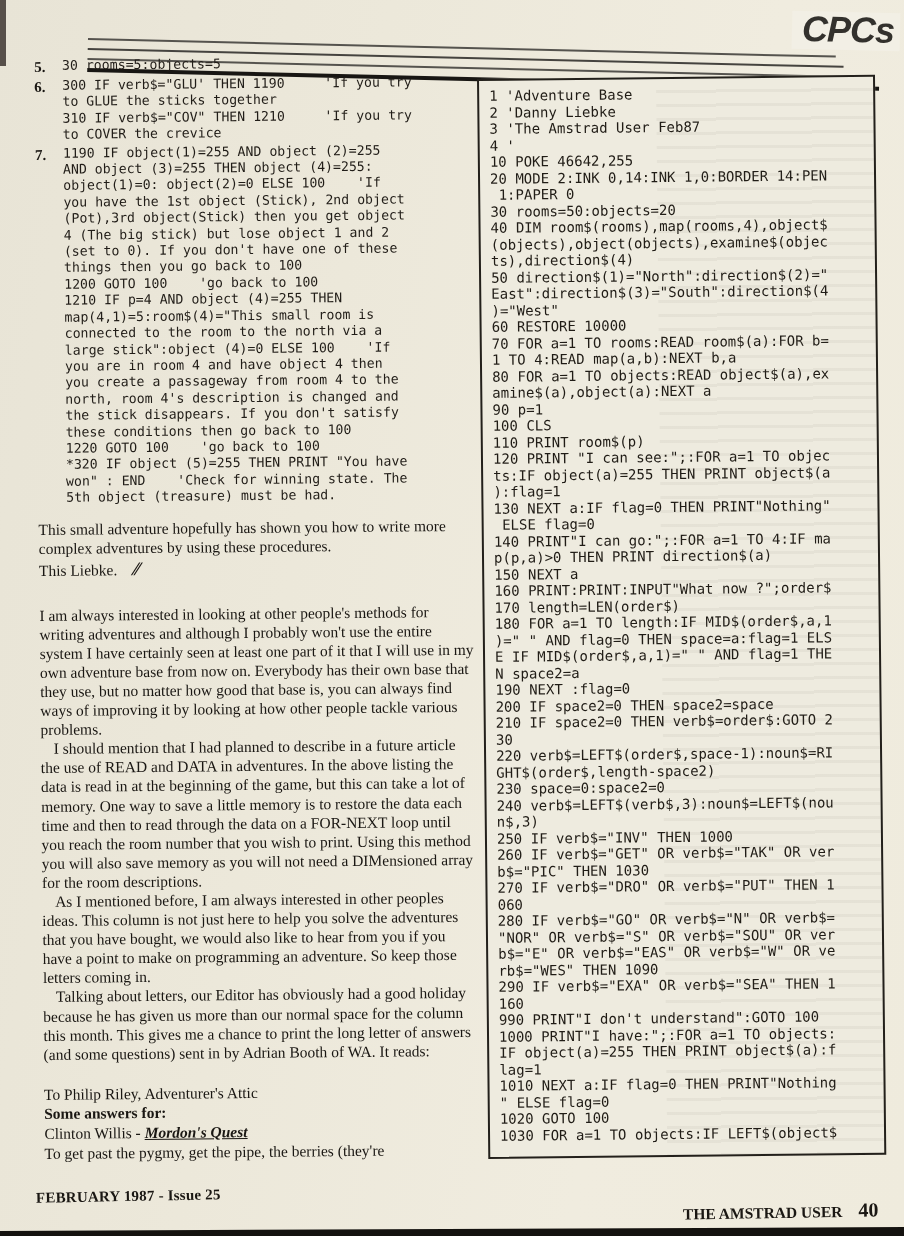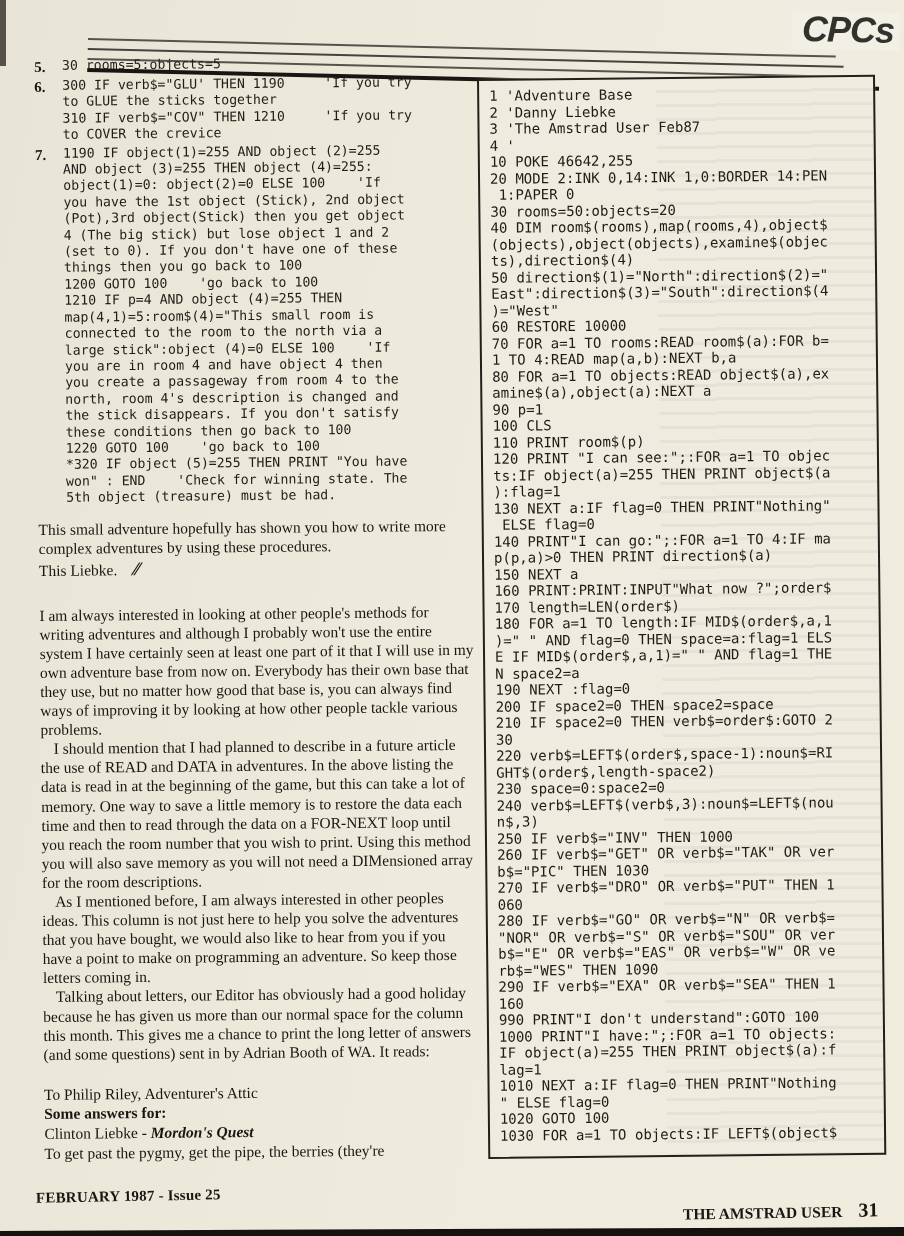--- a/index.html
+++ b/index.html
@@ -47,21 +47,21 @@
     display:inline-block;margin-left:16px;
     font-weight:900;font-style:italic;font-size:19px;letter-spacing:-3px;
     transform:skewX(-8deg);color:#14110d;
   }
   .paras p{margin:0;font-size:15.5px;line-height:19.1px;}
   .paras p.first{margin-top:25px;}
   .paras p.indent{text-indent:13px;}
   .letter{margin-top:21px;font-size:15.5px;line-height:19.6px;}
   .letter div{margin:0;}
   .bold{font-weight:bold;}
-  .game-title{font-weight:bold;font-style:italic;}
+  .game-title{font-weight:bold;font-style:italic;text-decoration:underline;}
 
   
   .listing-box{
     position:absolute;left:477px;top:79px;width:398px;height:1080px;
     box-sizing:border-box;border:2px solid #23201b;
     background:#eeebdf;
     transform:rotate(-0.6deg);transform-origin:left top;
     padding:7px 2px 0 10px;
   }
   .listing-box .ghost{
@@ -146,21 +146,21 @@
     <div class="paras">
       <p class="first">I am always interested in looking at other people's methods for writing adventures and although I probably won't use the entire system I have certainly seen at least one part of it that I will use in my own adventure base from now on. Everybody has their own base that they use, but no matter how good that base is, you can always find ways of improving it by looking at how other people tackle various problems.</p>
       <p class="indent">I should mention that I had planned to describe in a future article the use of READ and DATA in adventures. In the above listing the data is read in at the beginning of the game, but this can take a lot of memory. One way to save a little memory is to restore the data each time and then to read through the data on a FOR-NEXT loop until you reach the room number that you wish to print. Using this method you will also save memory as you will not need a DIMensioned array for the room descriptions.</p>
       <p class="indent">As I mentioned before, I am always interested in other peoples ideas. This column is not just here to help you solve the adventures that you have bought, we would also like to hear from you if you have a point to make on programming an adventure. So keep those letters coming in.</p>
       <p class="indent">Talking about letters, our Editor has obviously had a good holiday because he has given us more than our normal space for the column this month. This gives me a chance to print the long letter of answers (and some questions) sent in by Adrian Booth of WA. It reads:</p>
     </div>
 
     <div class="letter">
       <div>To Philip Riley, Adventurer's Attic</div>
       <div class="bold">Some answers for:</div>
-      <div><span>Clinton Liebke - </span><span class="game-title">Mordon's Quest</span></div>
+      <div><span>Clinton Willis - </span><span class="game-title">Mordon's Quest</span></div>
       <div>To get past the pygmy, get the pipe, the berries (they're</div>
     </div>
   </div>
 
   <div class="listing-box">
     <pre class="listing">1 'Adventure Base
 2 'Danny Liebke
 3 'The Amstrad User Feb87
 4 '
 10 POKE 46642,255
@@ -221,17 +221,17 @@
 lag=1
 1010 NEXT a:IF flag=0 THEN PRINT"Nothing
 " ELSE flag=0
 1020 GOTO 100
 1030 FOR a=1 TO objects:IF LEFT$(object$</pre>
     <div class="ghost"></div>
   </div>
 
   <div class="footer-issue">FEBRUARY 1987 - Issue 25</div>
   <div class="footer-right">
-    <span>THE AMSTRAD USER</span><span class="pagenum">31</span>
+    <span>THE AMSTRAD USER</span><span class="pagenum">40</span>
   </div>
 
   <div class="bottom-bar"></div>
 </div>
 
 </body></html>

